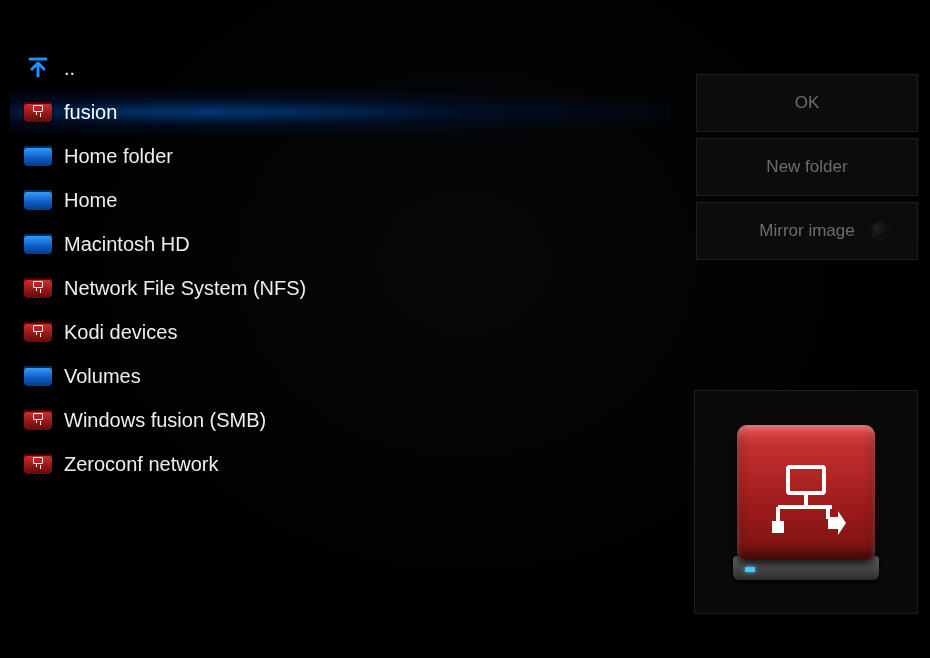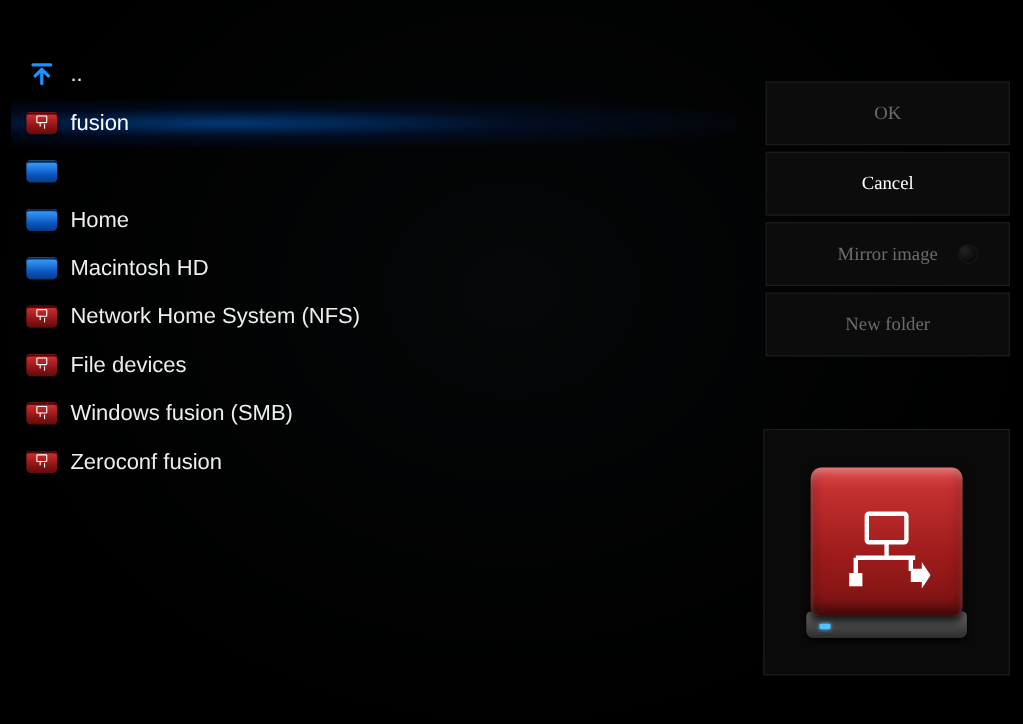--- a/index.html
+++ b/index.html
@@ -104,21 +104,20 @@
   .side-btn {
     height: 56px;
     margin-bottom: 6px;
     background: #0c0c0c;
     border: 1px solid #1e1e1e;
     display: flex;
     align-items: center;
     justify-content: center;
     font-size: 17px;
     cursor: default;
-    font-family: Liberation Serif, serif;
   }
   .side-btn span { pointer-events: none; }
   .side-btn.dim span { color: #6c6c6c; }
   .side-btn.bright span { color: #fff; font-weight: 500; }
   .side-btn.toggle {
     justify-content: center;
     position: relative;
   }
   .toggle-dot {
     position: absolute;
@@ -205,20 +204,21 @@
             <div class="net-glyph"></div>
           </div>
         </div>
         <div class="row-label">fusion</div>
       </div>
 
     <div class="row">
         <div class="icon-cell">
           <div class="drive-blue"></div>
         </div>
+        <div class="row-label">Home folder</div>
       </div>
 
     <div class="row">
         <div class="icon-cell">
           <div class="drive-blue"></div>
         </div>
         <div class="row-label">Home</div>
       </div>
 
     <div class="row">
@@ -227,66 +227,69 @@
         </div>
         <div class="row-label">Macintosh HD</div>
       </div>
 
     <div class="row">
         <div class="icon-cell">
           <div class="drive-red">
             <div class="net-glyph"></div>
           </div>
         </div>
-        <div class="row-label">Network Home System (NFS)</div>
-      </div>
-
-    <div class="row">
-        <div class="icon-cell">
-          <div class="drive-red">
-            <div class="net-glyph"></div>
-          </div>
-        </div>
-        <div class="row-label">File devices</div>
-      </div>
-
+        <div class="row-label">Network File System (NFS)</div>
+      </div>
+
+    <div class="row">
+        <div class="icon-cell">
+          <div class="drive-red">
+            <div class="net-glyph"></div>
+          </div>
+        </div>
+        <div class="row-label">Kodi devices</div>
+      </div>
+
+    <div class="row">
+        <div class="icon-cell">
+          <div class="drive-blue"></div>
+        </div>
+        <div class="row-label">Volumes</div>
+      </div>
 
     <div class="row">
         <div class="icon-cell">
           <div class="drive-red">
             <div class="net-glyph"></div>
           </div>
         </div>
         <div class="row-label">Windows fusion (SMB)</div>
       </div>
 
     <div class="row">
         <div class="icon-cell">
           <div class="drive-red">
             <div class="net-glyph"></div>
           </div>
         </div>
-        <div class="row-label">Zeroconf fusion</div>
+        <div class="row-label">Zeroconf network</div>
       </div>
   </div>
 
   <div class="side-pane">
     <div class="side-btn dim">
         <span>OK</span>
       </div>
-    <div class="side-btn bright">
-        <span>Cancel</span>
+    <div class="side-btn dim">
+        <span>New folder</span>
       </div>
     <div class="side-btn dim toggle">
       <span>Mirror image</span>
       <div class="toggle-dot"></div>
     </div>
-    <div class="side-btn dim">
-        <span>New folder</span>
-      </div>
   </div>
 
   <div class="preview-box">
     <div class="big-drive">
       <div class="foot"></div>
       <div class="body"></div>
       <div class="led"></div>
       <div class="net">
         <svg width="80" height="80" viewBox="0 0 80 80">
           <rect x="22" y="6" width="36" height="26" rx="2" fill="none" stroke="#fff" stroke-width="4"></rect>

